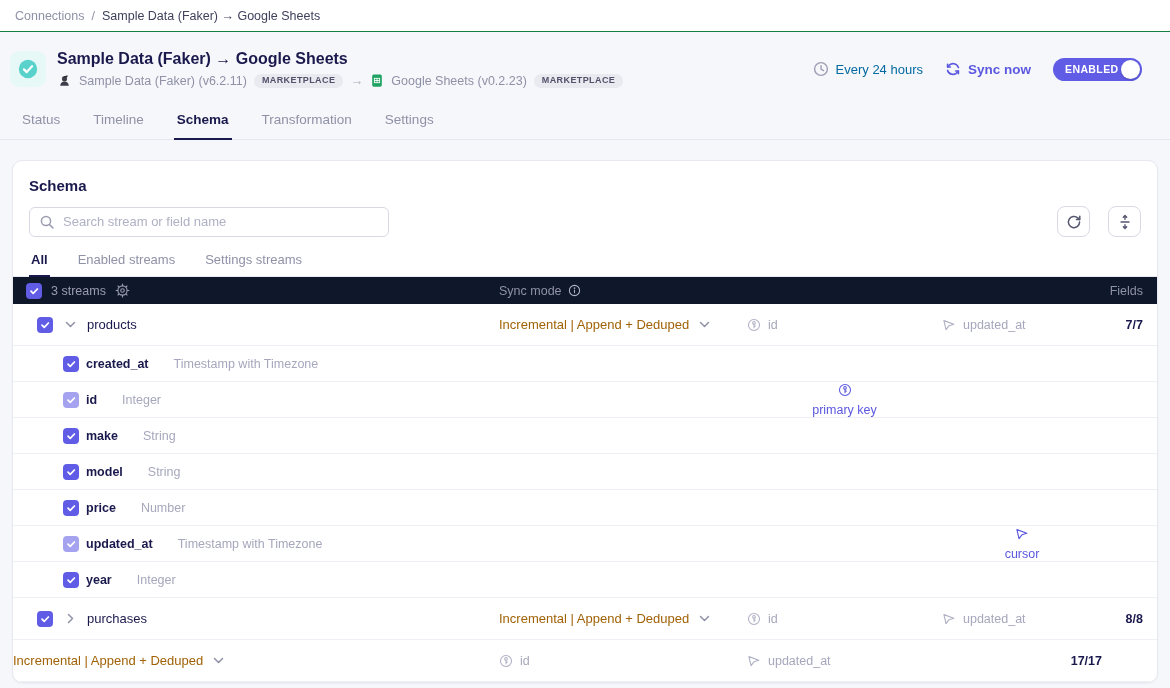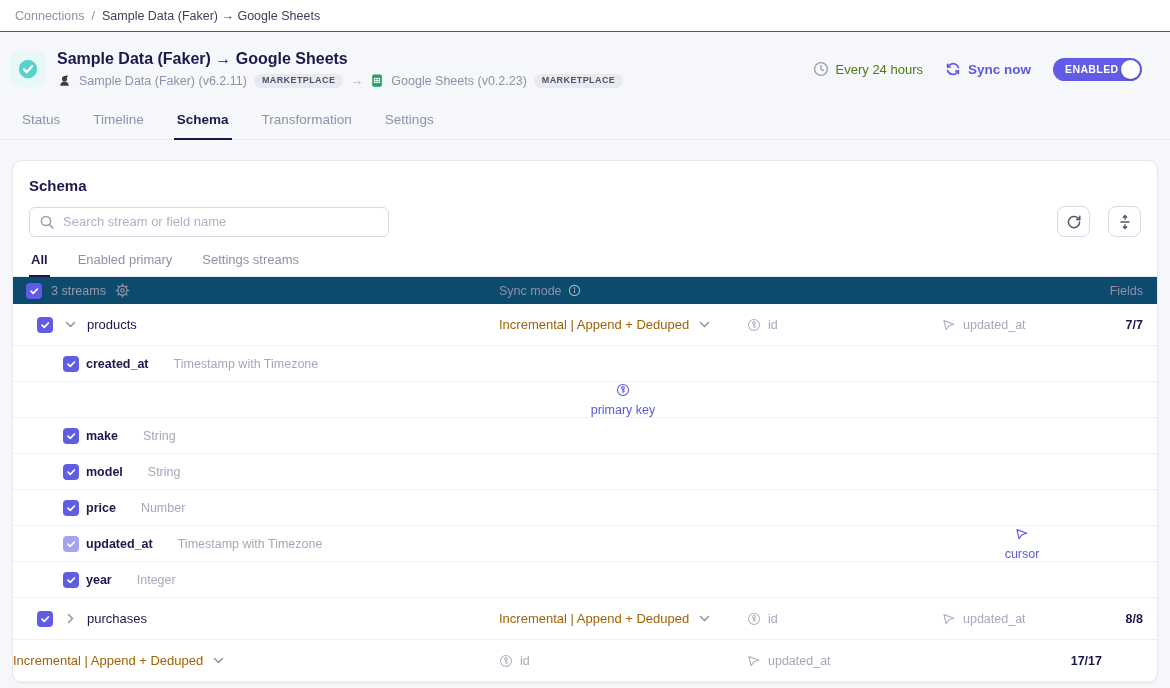--- a/index.html
+++ b/index.html
@@ -16,21 +16,21 @@
   
   .conn-header { display:flex; align-items:center; padding:18px 16px 0 10px; }
   .status-badge { width:36px; height:36px; border-radius:9px; background:#E6F9F7;
     display:grid; place-items:center; margin-right:11px; flex:0 0 auto; }
   .conn-title { font-size:16px; font-weight:700; color:#1A194D; margin-bottom:5px; }
   .conn-sub { display:flex; align-items:center; gap:7px; font-size:12.5px; color:#8F91A7; }
   .mk-badge { font-size:9px; font-weight:700; letter-spacing:.4px; color:#50516A;
     background:#E9E9F0; border-radius:8px; padding:2.5px 8px; line-height:1; }
   .sub-arrow { color:#A9AABC; font-size:13px; }
   .header-right { margin-left:auto; display:flex; align-items:center; gap:22px; padding-right:12px; }
-  .schedule { display:flex; align-items:center; gap:7px; color:#4d7c0f; font-size:13px; }
+  .schedule { display:flex; align-items:center; gap:7px; color:#0369a1; font-size:13px; }
   .sync-now { display:flex; align-items:center; gap:7px; color:#5B58E0; font-size:13.5px;
     font-weight:600; cursor:pointer; }
   .toggle { width:89px; height:23px; border-radius:12px; background:#605CE5; display:flex;
     align-items:center; cursor:pointer; position:relative; }
   .toggle-label { color:#fff; font-size:10.5px; font-weight:700; letter-spacing:.4px; padding-left:12px; }
   .toggle-knob { position:absolute; right:2px; top:2px; width:19px; height:19px;
     border-radius:50%; background:#fff; box-shadow:0 1px 2px rgba(0,0,0,.2); }
 
   
   .nav-tabs { display:flex; gap:27px; padding:0 19px; margin-top:16px; border-bottom:1px solid #E6E7F0; }
@@ -53,21 +53,21 @@
   .icon-btn { width:33px; height:31px; border:1px solid #D9DAE6; border-radius:8px;
     background:#fff; display:grid; place-items:center; cursor:pointer; }
 
   .filter-tabs { display:flex; gap:26px; padding:0 16px; margin-top:15px; border-bottom:1px solid #E9EAF2; }
   .ftab { font-size:13px; color:#8F91A7; padding:0 2px 8px; cursor:pointer; }
   .ftab.active { color:#1A194D; font-weight:600; border-bottom:2px solid #1A194D; margin-bottom:-1px; }
 
   
   .trow { display:grid; grid-template-columns:486px 248px 195px 160px 1fr;
     align-items:center; padding-right:14px; border-bottom:1px solid #EFF0F5; }
-  .thead-row { height:27px; background:#0c4a6e; font-size:12.5px; color:#8F91A7; border-bottom:none; }
+  .thead-row { height:27px; background:#0f172a; font-size:12.5px; color:#8F91A7; border-bottom:none; }
   .stream-row { height:42px; font-size:13px; }
   .field-row { height:36px; font-size:12.5px; }
   .trow:last-child { border-bottom:1px solid #EFF0F5; }
 
   .name-cell { display:flex; align-items:center; }
   .thead-row .name-cell { padding-left:13px; gap:9px; }
   .stream-row .name-cell { padding-left:24px; gap:10px; }
   .field-row .name-cell { padding-left:50px; gap:7px; }
 
   .checkbox { width:16px; height:16px; border-radius:4px; background:#605CE5;
@@ -190,21 +190,21 @@
               <path d="M8 5.3V1.7M6.3 3.3L8 1.6l1.7 1.7"></path>
               <path d="M8 10.7v3.6M6.3 12.7L8 14.4l1.7-1.7"></path>
             </svg>
         </div>
       </div>
     </div>
   </div>
 
   <div class="filter-tabs">
     <div class="ftab active">All</div>
-    <div class="ftab">Enabled primary</div>
+    <div class="ftab">Enabled streams</div>
     <div class="ftab">Settings streams</div>
   </div>
 
   <div class="trow thead-row">
     <div class="name-cell">
       <span class="checkbox">
         <svg width="10" height="10" viewBox="0 0 10 10">
             <path d="M2 5.2l2.2 2.2L8.4 3" stroke="#fff" stroke-width="1.7" fill="none" stroke-linecap="round" stroke-linejoin="round"></path>
           </svg>
       </span>
@@ -278,20 +278,28 @@
         </span>
       <span><span class="field-name">created_at</span><span class="field-type">Timestamp with Timezone</span></span>
     </div>
     <div></div>
       <div></div>
       <div></div>
       <div></div>
   </div>
 
   <div class="trow field-row">
+    <div class="name-cell">
+      <span class="checkbox dim">
+          <svg width="10" height="10" viewBox="0 0 10 10">
+            <path d="M2 5.2l2.2 2.2L8.4 3" stroke="#fff" stroke-width="1.7" fill="none" stroke-linecap="round" stroke-linejoin="round"></path>
+          </svg>
+        </span>
+      <span><span class="field-name">id</span><span class="field-type">Integer</span></span>
+    </div>
     <div></div>
     <div class="tag">
       <svg width="14" height="14" viewBox="0 0 16 16" fill="none" stroke="#5B58E0" stroke-width="1.2" stroke-linecap="round">
           <circle cx="8" cy="8" r="6.3"></circle>
           <circle cx="8" cy="5.6" r="1.5"></circle>
           <path d="M8 7.1v4M8 9.3h1.5"></path>
         </svg>
       <span>primary key</span>
     </div>
     <div></div>

